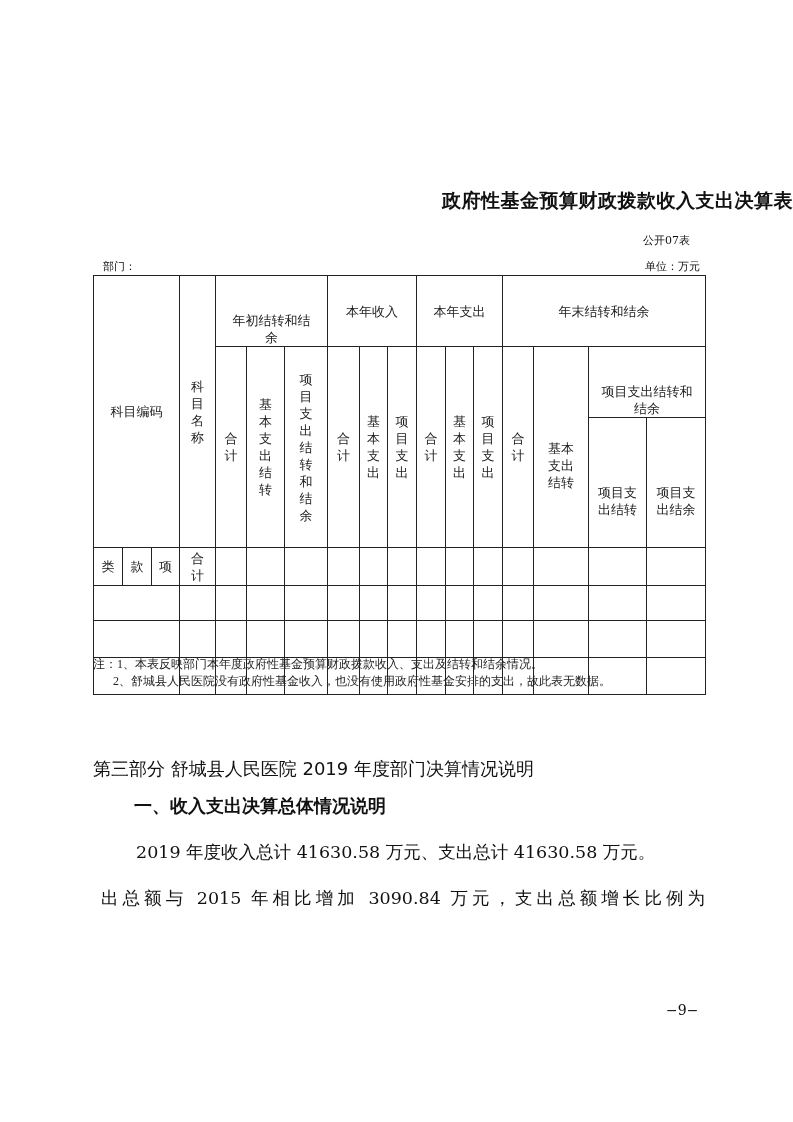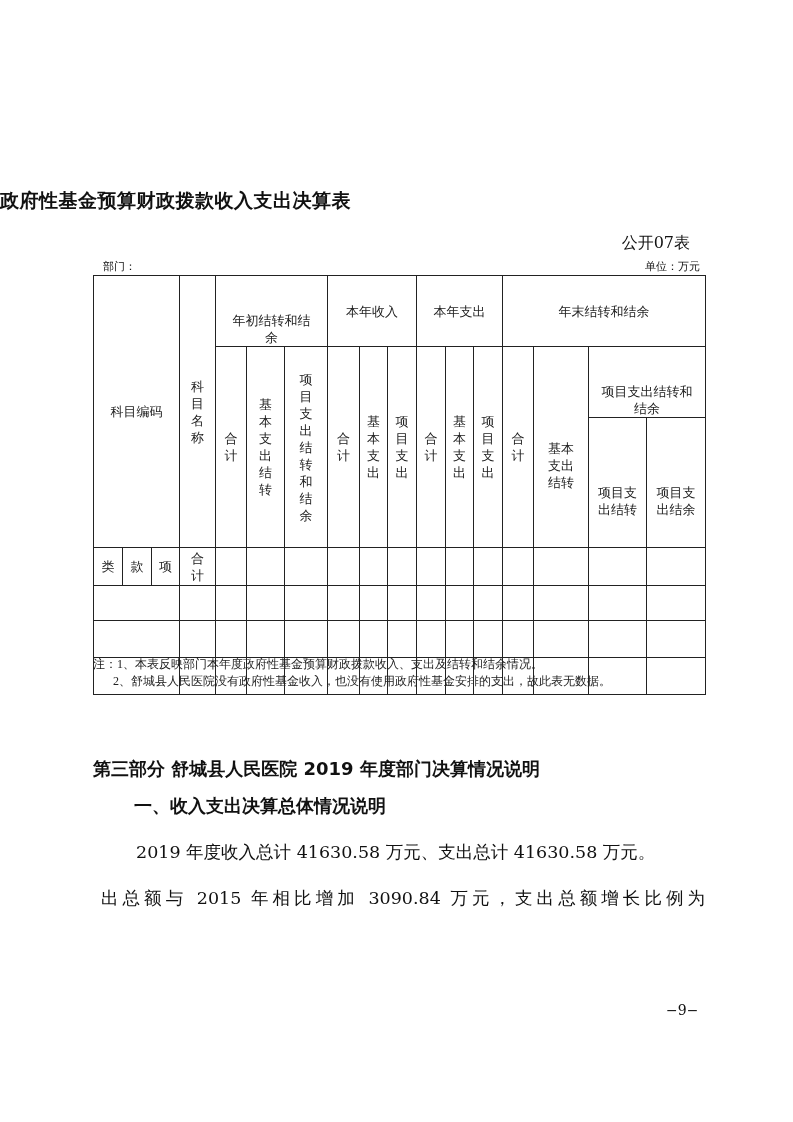--- a/index.html
+++ b/index.html
@@ -1,31 +1,31 @@
 <!DOCTYPE html>
 <html><head>
 <meta charset="utf-8">
 <style>
   html, body { margin:0; padding:0; background:#fff; }
   body { width:793px; height:1122px; position:relative; overflow:hidden; color:#111;
          font-family:"DejaVu Serif","Liberation Serif",serif; }
   .abs { position:absolute; }
-  #title { left:0; width:793px; top:188px; text-align:left; font-family:"DejaVu Sans","Liberation Sans",sans-serif;
+  #title { left:0; width:793px; top:188px; text-align:right; font-family:"DejaVu Sans","Liberation Sans",sans-serif;
            font-size:19px; font-weight:bold; letter-spacing:0.5px; color:#111; }
-  #form-no { right:103px; top:233px; font-size:16px; }
+  #form-no { right:103px; top:233px; font-size:11px; }
   #dept-label { left:103px; top:259px; font-size:11px; }
   #unit-label { right:93px; top:259px; font-size:11px; }
   table.grid { position:absolute; left:93px; top:275px; border-collapse:collapse; table-layout:fixed; }
   table.grid td { border:1px solid #222; padding:0; text-align:center; vertical-align:middle;
                   font-size:13px; line-height:17px; color:#222; }
   .vert { display:inline-block; width:14px; word-break:break-all; line-height:17px; }
   .wrap2 { display:inline-block; line-height:17px;margin-top:36px; }
   #notes { left:93px; top:656px; font-size:12px; line-height:17px; color:#222;font-family:Liberation Serif, serif; }
   #notes .n2 { padding-left:20px; }
-  #section-title { left:93px; top:757px; font-family:"DejaVu Sans","Liberation Sans",sans-serif; font-size:18px; font-weight:bold; }
+  #section-title { left:93px; top:757px; font-family:"DejaVu Sans","Liberation Sans",sans-serif; font-size:18px; font-weight:normal; }
   #sub-title { left:134px; top:794px; font-family:"DejaVu Sans","Liberation Sans",sans-serif; font-size:18px; font-weight:bold; }
   #body-text { left:93px; top:826px; width:620px; font-size:17.5px; line-height:37.5px; text-align:justify; text-align-last:justify; }
   #body-text p { margin:8px; }
   #page-num { left:0; width:793px; top:1002px; text-align:right; padding-right:0; font-size:14px; }
   #page-num span { position:absolute; left:666px; }
 </style>
 </head>
 <body>
 
 <div id="title" class="abs">政府性基金预算财政拨款收入支出决算表</div>

